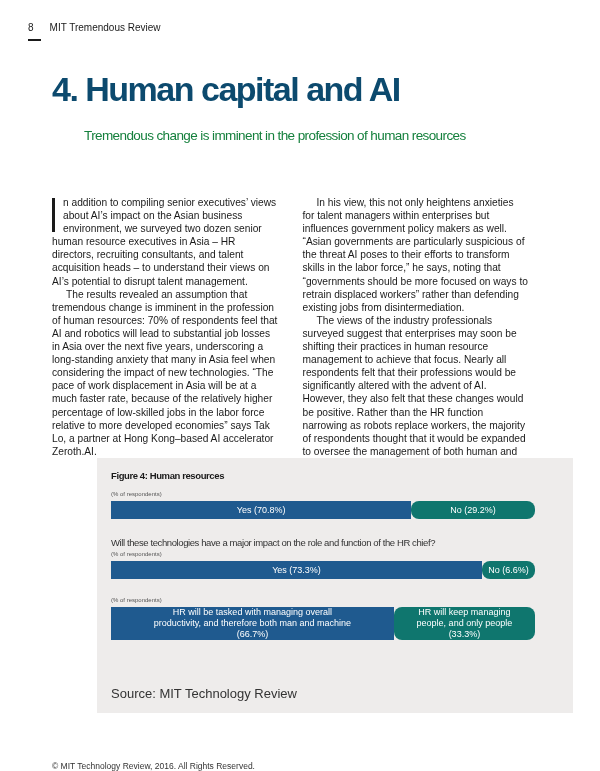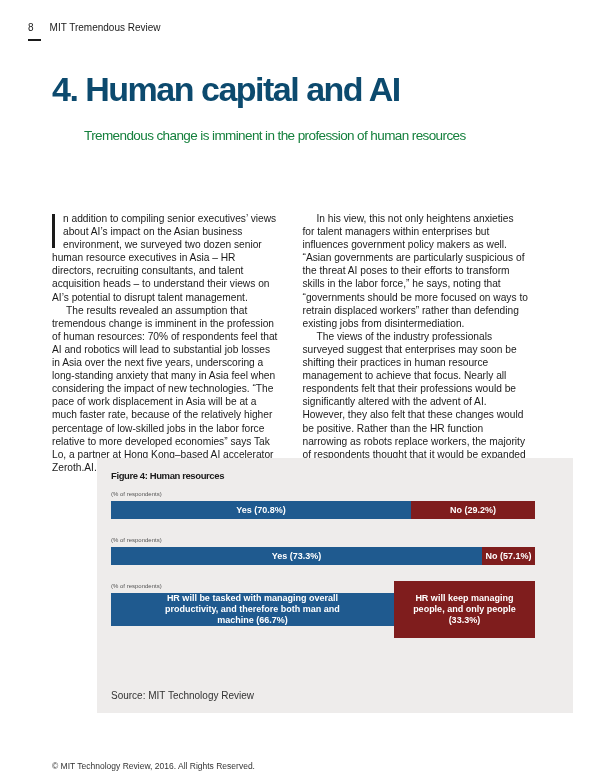--- a/index.html
+++ b/index.html
@@ -5,35 +5,35 @@
     * { margin: 0; padding: 0; box-sizing: border-box; }
     body {
       width: 600px; height: 771px; background: #ffffff;
       font-family: "Liberation Sans", sans-serif; color: #1a1a1a;
       position: relative; overflow: hidden;
     }
     .header { position: absolute; top: 22px; left: 28px; font-size: 10px; display: flex; gap: 16px; color: #1a1a1a; }
     .header .rule { position: absolute; left: 0; top: 17px; width: 13px; height: 2px; background: #1a1a1a; }
     .title { position: absolute; left: 52px; top: 70px; font-size: 34px; font-weight: bold; color: #0c4a6e; letter-spacing: -1.5px; }
     .subtitle { position: absolute; left: 52px; top: 128px; font-size: 13.5px; color: #15803d; letter-spacing: -0.6px; font-weight: 300; margin-left: 32px; }
-    .body-cols { position: absolute; top: 212px; left: 52px; width: 476px; display: flex; gap: 25px; font-size: 10.2px; line-height: 13.1px; color: #1a1a1a; }
+    .body-cols { position: absolute; top: 196px; left: 52px; width: 476px; display: flex; gap: 25px; font-size: 10.2px; line-height: 13.1px; color: #1a1a1a; }
     .col { width: 226px; }
     .col p { text-indent: 14px; }
     .col p.first { text-indent: 0; }
     .dropcap { float: left; width: 3px; height: 34px; background: #1a1a1a; margin: 2px 8px 0 0; }
     .figure { position: absolute; left: 52px; top: 458px; width: 476px; height: 255px; background: #eeeceb; padding: 12px 14px 0 14px; margin-left: 45px; }
     .fig-title { font-size: 9.5px; font-weight: bold; letter-spacing: -0.4px; margin-bottom: 10px; }
     .q { font-size: 9.5px; letter-spacing: -0.4px; color: #333; margin-bottom: 3px; }
     .unit { font-size: 6px; color: #555; margin-bottom: 4px; }
     .bar { display: flex; width: 424px; height: 18px; margin-bottom: 18px; }
-    .bar.tall { height: 33px; align-items: center; }
-    .seg { display: flex; align-items: center; justify-content: center; color: #fff; font-size: 9px; font-weight: bold; text-align: center; line-height: 11px; }
+    .bar.tall { height: 33px; }
+    .seg { display: flex; align-items: center; justify-content: center; color: #fff; font-size: 9px; font-weight: normal; text-align: center; line-height: 11px; }
     .seg.dark { background: #1f5a8f; }
-    .seg.light { background: #7f1d1d; }
-    .source { position: absolute; left: 14px; bottom: 12px; font-size: 10px; color: #333; text-align: center; }
+    .seg.light { background: #0f766e; border-radius: 8px; }
+    .source { position: absolute; left: 14px; bottom: 12px; font-size: 13px; color: #333; text-align: center; }
     .footer { position: absolute; left: 52px; top: 761px; font-size: 8.5px; color: #333; }
   </style>
 </head>
 <body>
 
 <div class="header">
   <span>8</span>
   <span>MIT Tremendous Review</span>
   <div class="rule"></div>
 </div>
@@ -54,24 +54,25 @@
 
 <div class="figure">
   <div class="fig-title">Figure 4: Human resources</div>
 
   <div class="unit">(% of respondents)</div>
   <div class="bar">
     <div class="seg dark" style="width:70.8%">Yes (70.8%)</div>
     <div class="seg light" style="width:29.2%">No (29.2%)</div>
   </div>
 
+  <div class="q">Will these technologies have a major impact on the role and function of the HR chief?</div>
   <div class="unit">(% of respondents)</div>
   <div class="bar">
     <div class="seg dark" style="width:87.5%">Yes (73.3%)</div>
-    <div class="seg light" style="width:12.5%">No (57.1%)</div>
+    <div class="seg light" style="width:12.5%">No (6.6%)</div>
   </div>
 
   <div class="unit">(% of respondents)</div>
   <div class="bar tall">
     <div class="seg dark" style="width:66.7%;padding:0 40px">HR will be tasked with managing overall productivity, and therefore both man and machine (66.7%)</div>
     <div class="seg light" style="width:33.3%;padding:12px 14px">HR will keep managing people, and only people (33.3%)</div>
   </div>
 
   <div class="source">Source: MIT Technology Review</div>
 </div>

